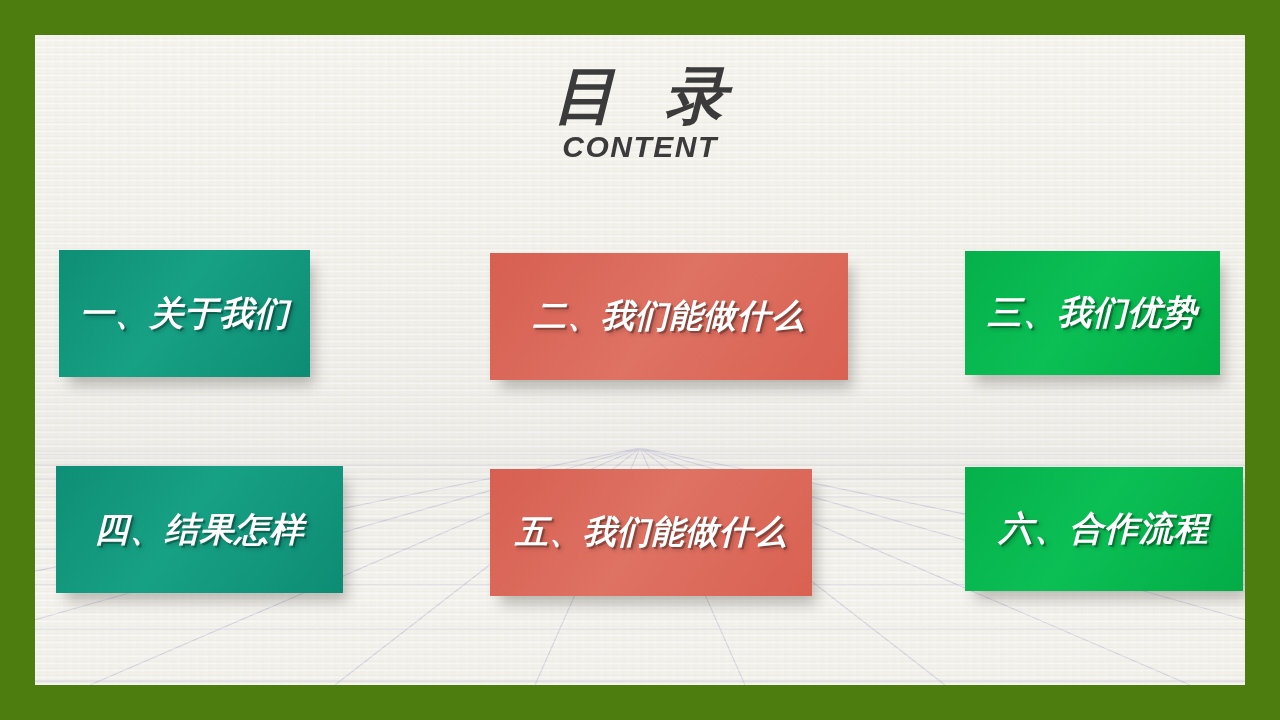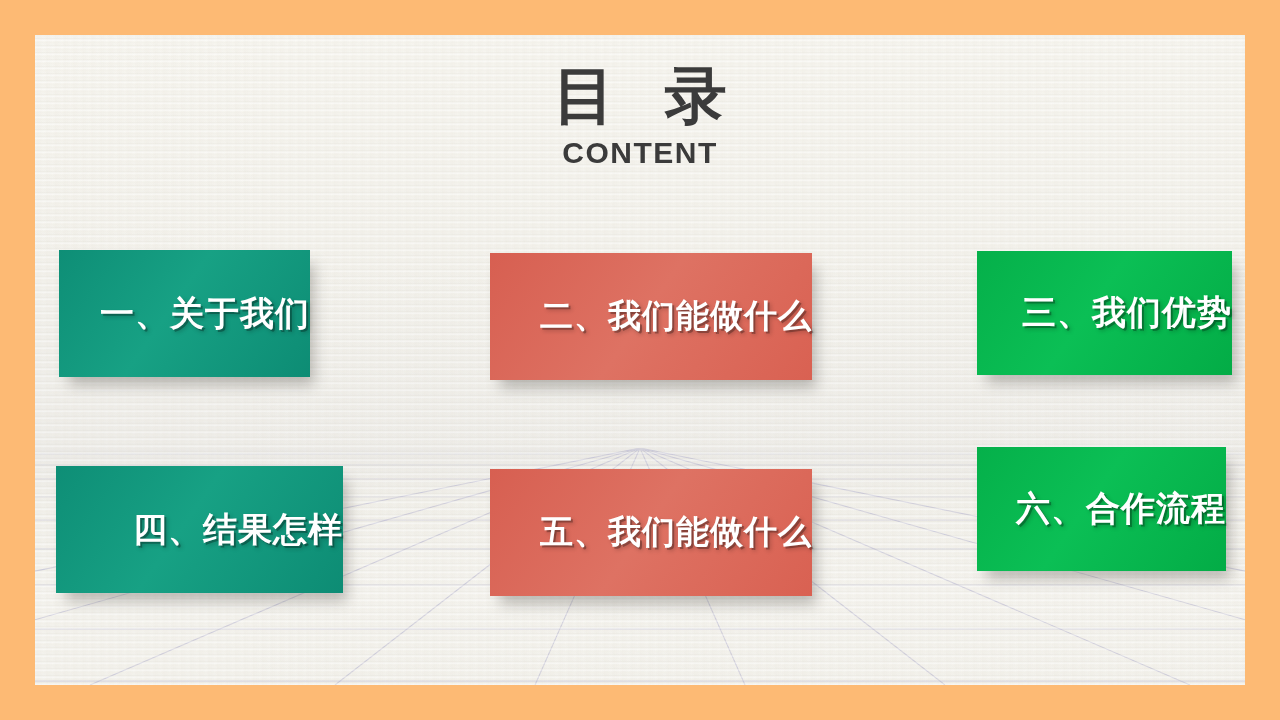--- a/index.html
+++ b/index.html
@@ -10,21 +10,22 @@
     height: 720px;
     overflow: hidden;
     font-family: "Liberation Sans", "DejaVu Sans", sans-serif;
   }
 
   
   .slide {
     position: relative;
     width: 1280px;
     height: 720px;
-    background: #fdba74;
+    background: #4d7c0f;
+    font-style: italic;
   }
 
   .slide-inner {
     position: absolute;
     left: 35px;
     top: 35px;
     right: 35px;
     bottom: 35px;
     overflow: hidden;
     background: #F6F5F0;
@@ -85,62 +86,61 @@
   .title-cn {
     font-size: 62px;
     font-weight: bold;
     color: #3B3B3B;
     letter-spacing: 14px;
     line-height: 1.08;
     text-indent: 14px;
     font-family: "DejaVu Sans", "Liberation Sans", sans-serif;
   }
   .title-en {
-    margin-top: 6px;
     font-size: 30px;
     font-weight: bold;
     color: #3B3B3B;
     letter-spacing: 1.5px;
     font-family: "Liberation Sans", "DejaVu Sans", sans-serif;
   }
 
   
   .card {
     position: absolute;
     display: flex;
     align-items: center;
     z-index: 4;
     box-shadow: 7px 11px 13px -3px rgba(70,68,62,0.33);
   }
   .card-label {
     width: 100%;
-    text-align: right;
+    text-align: center;
     color: #FFFFFF;
     font-weight: bold;
     font-size: 34px;
     letter-spacing: 1px;
     white-space: nowrap;
     font-family: "DejaVu Sans", "Liberation Sans", sans-serif;
     text-shadow:
       2px 2px 0 rgba(0,0,0,0.28),
       3px 3px 4px rgba(0,0,0,0.22);
   }
 
   .card.teal   { background: linear-gradient(125deg, #0E8E76 0%, #17A184 45%, #0D8C74 100%); }
   .card.salmon { background: linear-gradient(125deg, #D75F51 0%, #DE7263 48%, #D96152 100%); }
-  .card.green  { background: linear-gradient(125deg, #05B04A 0%, #0BBF55 45%, #03AC46 100%); margin-left: 12px; }
+  .card.green  { background: linear-gradient(125deg, #05B04A 0%, #0BBF55 45%, #03AC46 100%); }
 
   
   #card-1 { left: 24px;  top: 215px; width: 251px; height: 127px; }
-  #card-2 { left: 455px; top: 218px; width: 322px; height: 127px; }
+  #card-2 { left: 455px; top: 218px; width: 358px; height: 127px; }
   #card-3 { left: 930px; top: 216px; width: 255px; height: 124px; }
   
   #card-4 { left: 21px;  top: 431px; width: 287px; height: 127px; }
   #card-5 { left: 455px; top: 434px; width: 322px; height: 127px; }
-  #card-6 { left: 930px; top: 412px; width: 249px; height: 124px; }
+  #card-6 { left: 930px; top: 432px; width: 278px; height: 124px; }
 
   #card-2 .card-label, #card-5 .card-label { font-size: 33px; }
 </style>
 </head>
 <body>
 
 <div class="slide">
 
   <div class="slide-inner">
 

